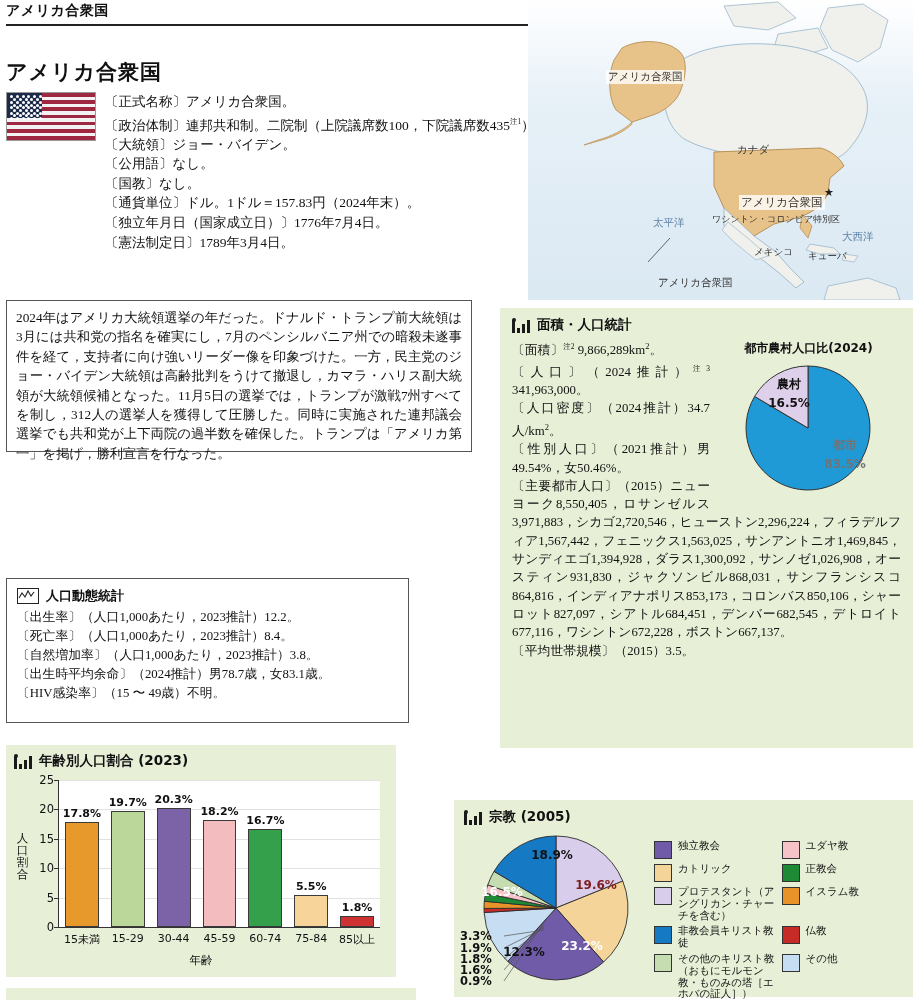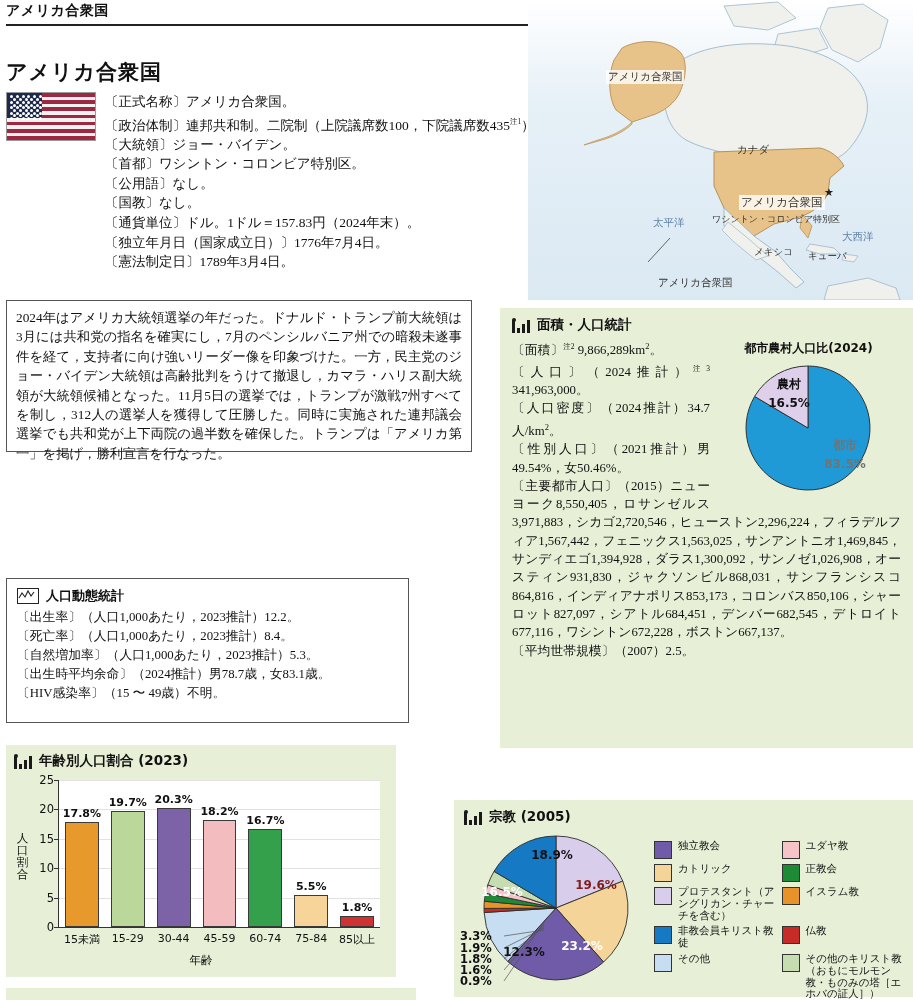--- a/index.html
+++ b/index.html
@@ -292,21 +292,20 @@
     <div class="star" style="left: 14.6px; top: 24px;"></div>
     <div class="star" style="left: 20.4px; top: 24px;"></div>
     <div class="star" style="left: 26.2px; top: 24px;"></div>
     <div class="star" style="left: 32px; top: 24px;"></div>
   </div>
 
 <div id="fact-list">
     <div class="row"><span>〔正式名称〕</span><span>アメリカ合衆国。</span></div>
     <div class="row"><span>〔政治体制〕</span><span>連邦共和制。二院制（上院議席数100，下院議席数435</span><sup>注1</sup><span>）。</span></div>
     <div class="row"><span>〔大統領〕</span><span>ジョー・バイデン。</span></div>
-    <div class="row"><span>〔首都〕</span><span>ワシントン・コロンビア特別区。</span></div>
     <div class="row"><span>〔公用語〕</span><span>なし。</span></div>
     <div class="row"><span>〔国教〕</span><span>なし。</span></div>
     <div class="row"><span>〔通貨単位〕</span><span>ドル。1ドル＝157.83円（2024年末）。</span></div>
     <div class="row"><span>〔独立年月日（国家成立日）〕</span><span>1776年7月4日。</span></div>
     <div class="row"><span>〔憲法制定日〕</span><span>1789年3月4日。</span></div>
   </div>
 
 <div id="desc-box">
   <p>2024年はアメリカ大統領選挙の年だった。ドナルド・トランプ前大統領は3月には共和党の指名を確実にし，7月のペンシルバニア州での暗殺未遂事件を経て，支持者に向け強いリーダー像を印象づけた。一方，民主党のジョー・バイデン大統領は高齢批判をうけて撤退し，カマラ・ハリス副大統領が大統領候補となった。11月5日の選挙では，トランプが激戦7州すべてを制し，312人の選挙人を獲得して圧勝した。同時に実施された連邦議会選挙でも共和党が上下両院の過半数を確保した。トランプは「アメリカ第一」を掲げ，勝利宣言を行なった。</p>
 </div>
@@ -393,38 +392,38 @@
             </div>
           </div>
       </div>
     </div>
     <div id="stats-lines">
         <div>〔面積〕<sup>注2</sup> 9,866,289km<span class="sq">2</span>。</div>
         <div>〔人口〕（2024推計）<sup>注3</sup> 341,963,000。</div>
         <div>〔人口密度〕（2024推計）34.7人/km<span class="sq">2</span>。</div>
         <div>〔性別人口〕（2021推計）男49.54%，女50.46%。</div>
         <div style="text-align: justify;"><span>〔主要都市人口〕（2015）</span><span>ニューヨーク8,550,405，ロサンゼルス3,971,883，シカゴ2,720,546，ヒューストン2,296,224，フィラデルフィア1,567,442，フェニックス1,563,025，サンアントニオ1,469,845，サンディエゴ1,394,928，ダラス1,300,092，サンノゼ1,026,908，オースティン931,830，ジャクソンビル868,031，サンフランシスコ864,816，インディアナポリス853,173，コロンバス850,106，シャーロット827,097，シアトル684,451，デンバー682,545，デトロイト677,116，ワシントン672,228，ボストン667,137。</span></div>
-        <div>〔平均世帯規模〕（2007）2.5。</div>
+        <div>〔平均世帯規模〕（2015）3.5。</div>
       </div>
   </div>
 </div>
 
 <div id="vital-box">
   <div class="vtitle">
     <span class="wave-icon">
       <svg width="18" height="12" viewBox="0 0 18 12" style="display:block">
         <polyline points="1,9 4,4 7,8 10,2 13,7 16,3" fill="none" stroke="#222" stroke-width="1.1"></polyline>
       </svg>
     </span>
     <span>人口動態統計</span>
   </div>
   <div id="vital-rows">
       <div class="vrow">〔出生率〕（人口1,000あたり，2023推計）12.2。</div>
       <div class="vrow">〔死亡率〕（人口1,000あたり，2023推計）8.4。</div>
-      <div class="vrow">〔自然増加率〕（人口1,000あたり，2023推計）5.3。</div>
+      <div class="vrow">〔自然増加率〕（人口1,000あたり，2023推計）3.8。</div>
       <div class="vrow">〔出生時平均余命〕（2024推計）男78.7歳，女83.1歳。</div>
       <div class="vrow">〔HIV感染率〕（15 〜 49歳）不明。</div>
     </div>
 </div>
 
 <div class="panel" id="age-panel">
   <div class="panel-title">
     <span class="chart-icon">
       <span class="head"></span>
         <i class="b1"></i>
@@ -552,24 +551,24 @@
         </div>
         <div class="legend-item">
           <span class="legend-swatch" style="background: rgb(21, 121, 196);"></span>
           <span class="legend-text">非教会員キリスト教徒</span>
         </div>
         <div class="legend-item">
           <span class="legend-swatch" style="background: rgb(198, 43, 40);"></span>
           <span class="legend-text">仏教</span>
         </div>
         <div class="legend-item">
+          <span class="legend-swatch" style="background: rgb(197, 221, 176);"></span>
+          <span class="legend-text">その他のキリスト教（おもにモルモン教・ものみの塔［エホバの証人］）</span>
+        </div>
+        <div class="legend-item">
           <span class="legend-swatch" style="background: rgb(199, 221, 242);"></span>
           <span class="legend-text">その他</span>
         </div>
-        <div class="legend-item">
-          <span class="legend-swatch" style="background: rgb(197, 221, 176);"></span>
-          <span class="legend-text">その他のキリスト教（おもにモルモン教・ものみの塔［エホバの証人］）</span>
-        </div>
       </div>
   </div>
 </div>
 
 <div class="panel" id="bottom-partial"></div>
 
 </body></html>

